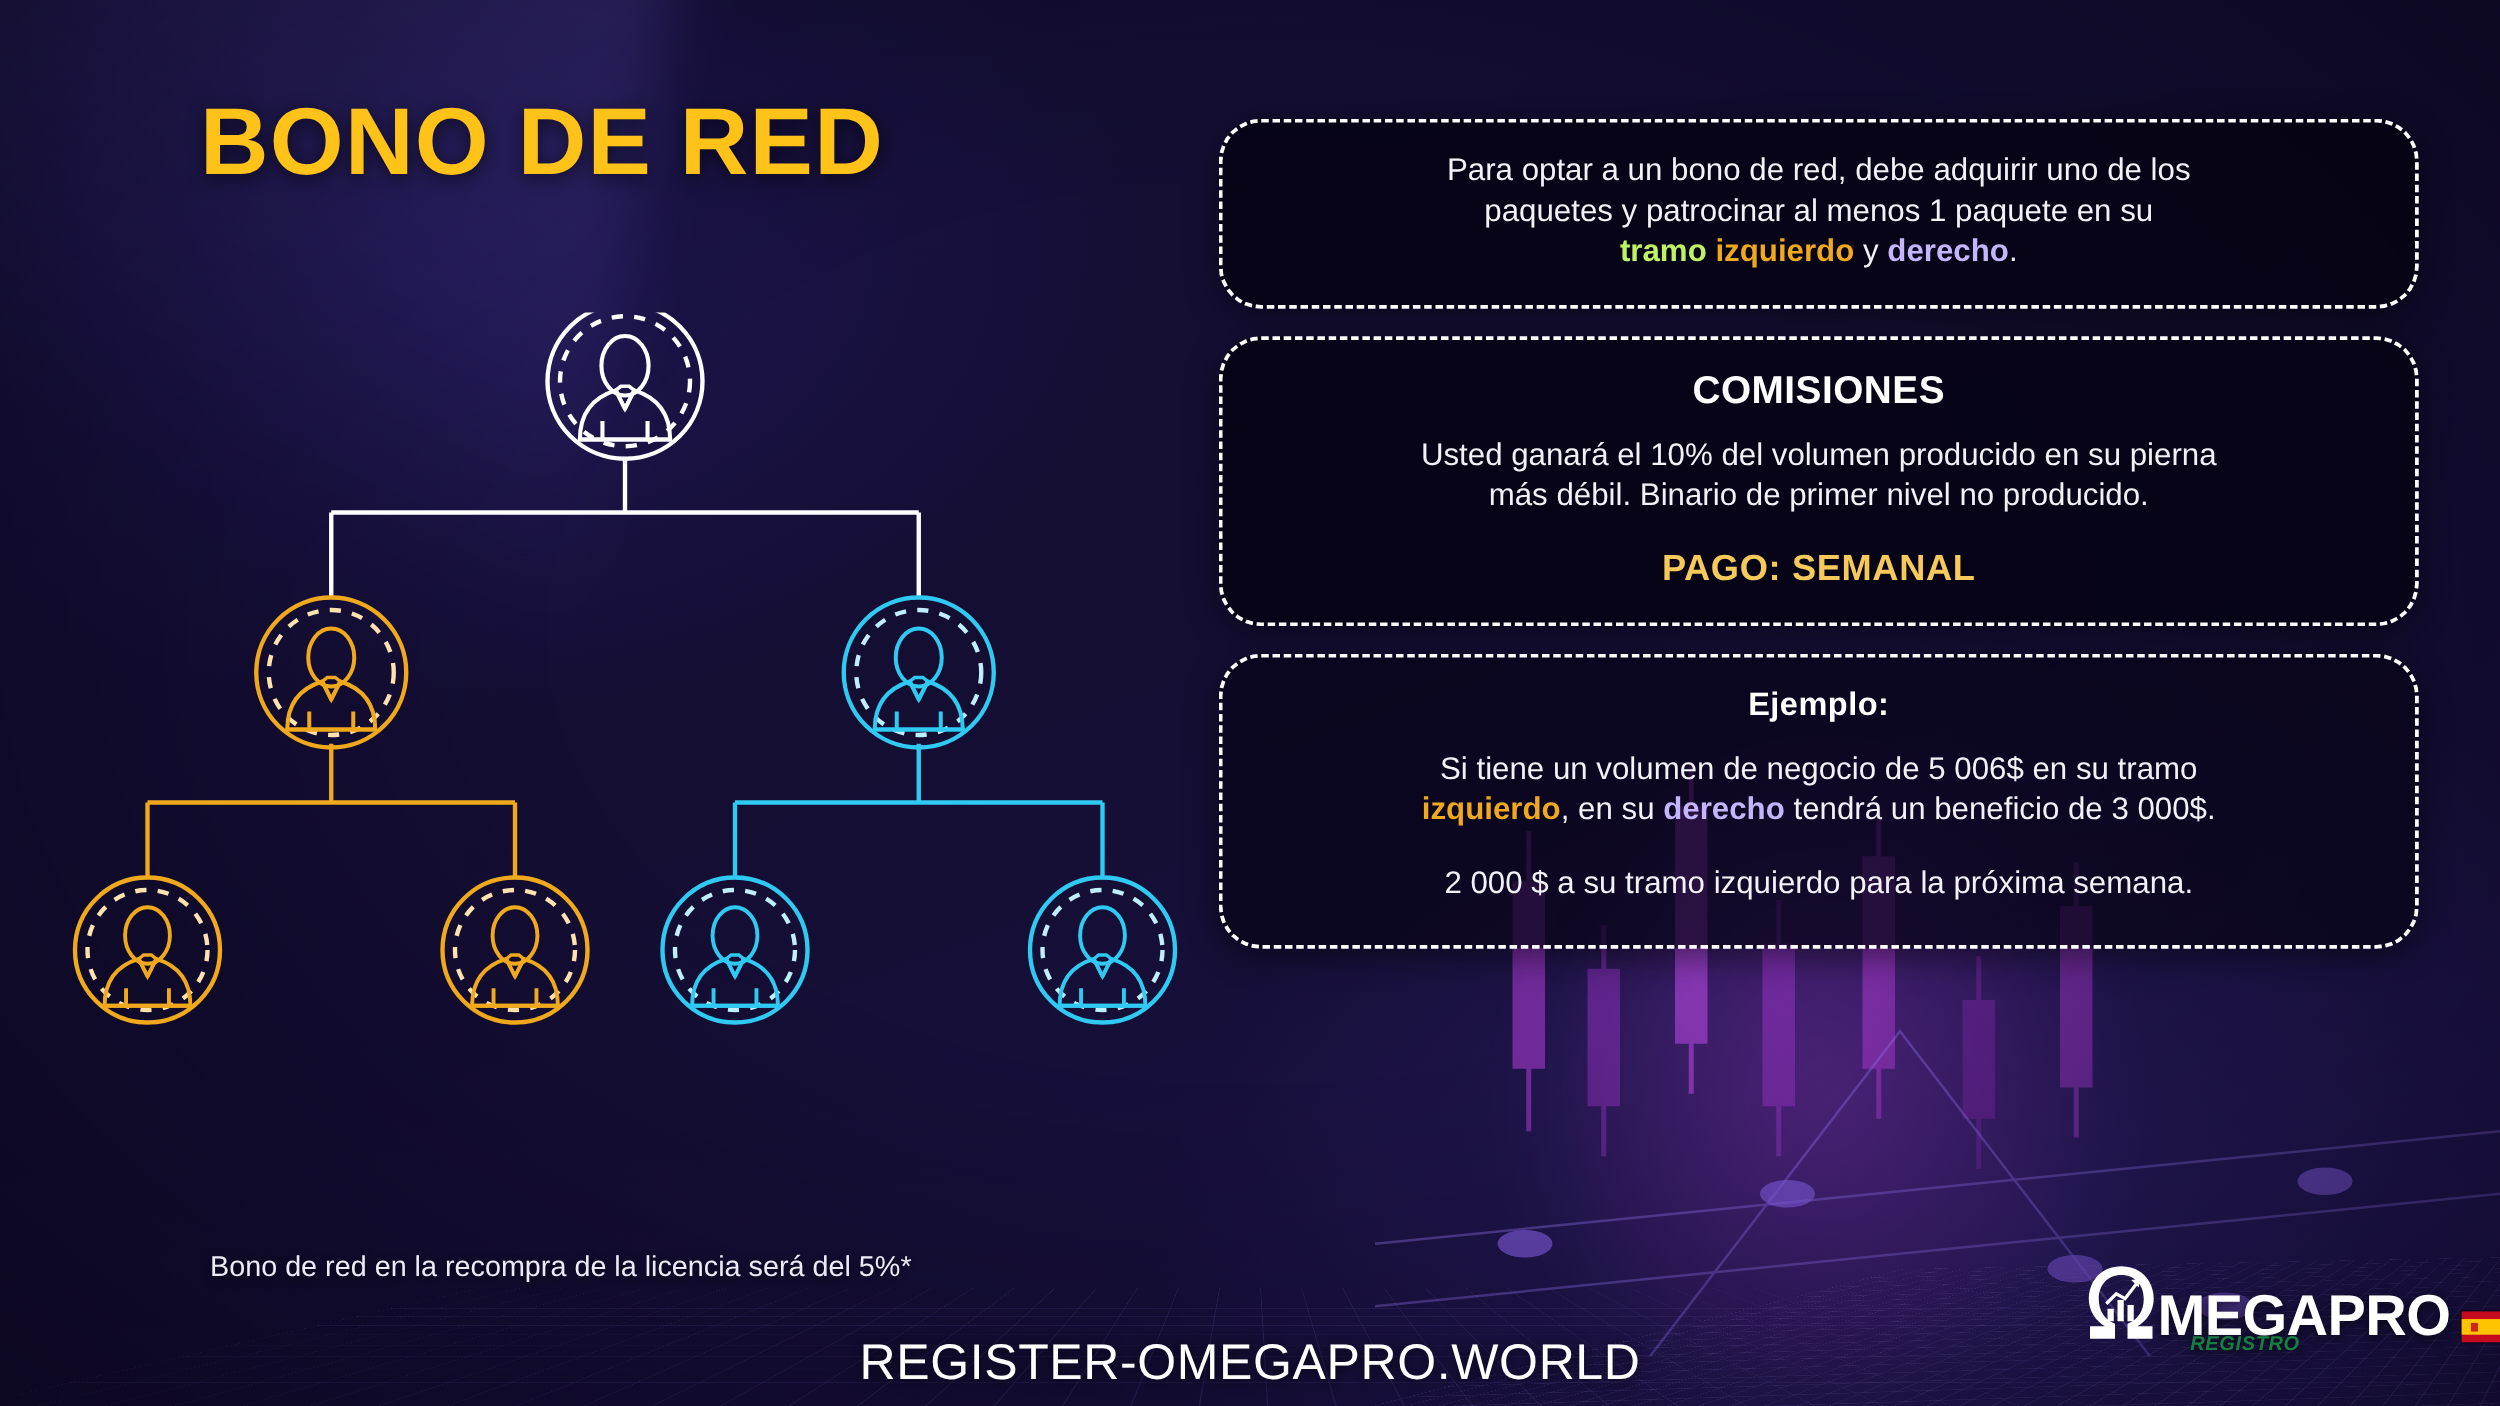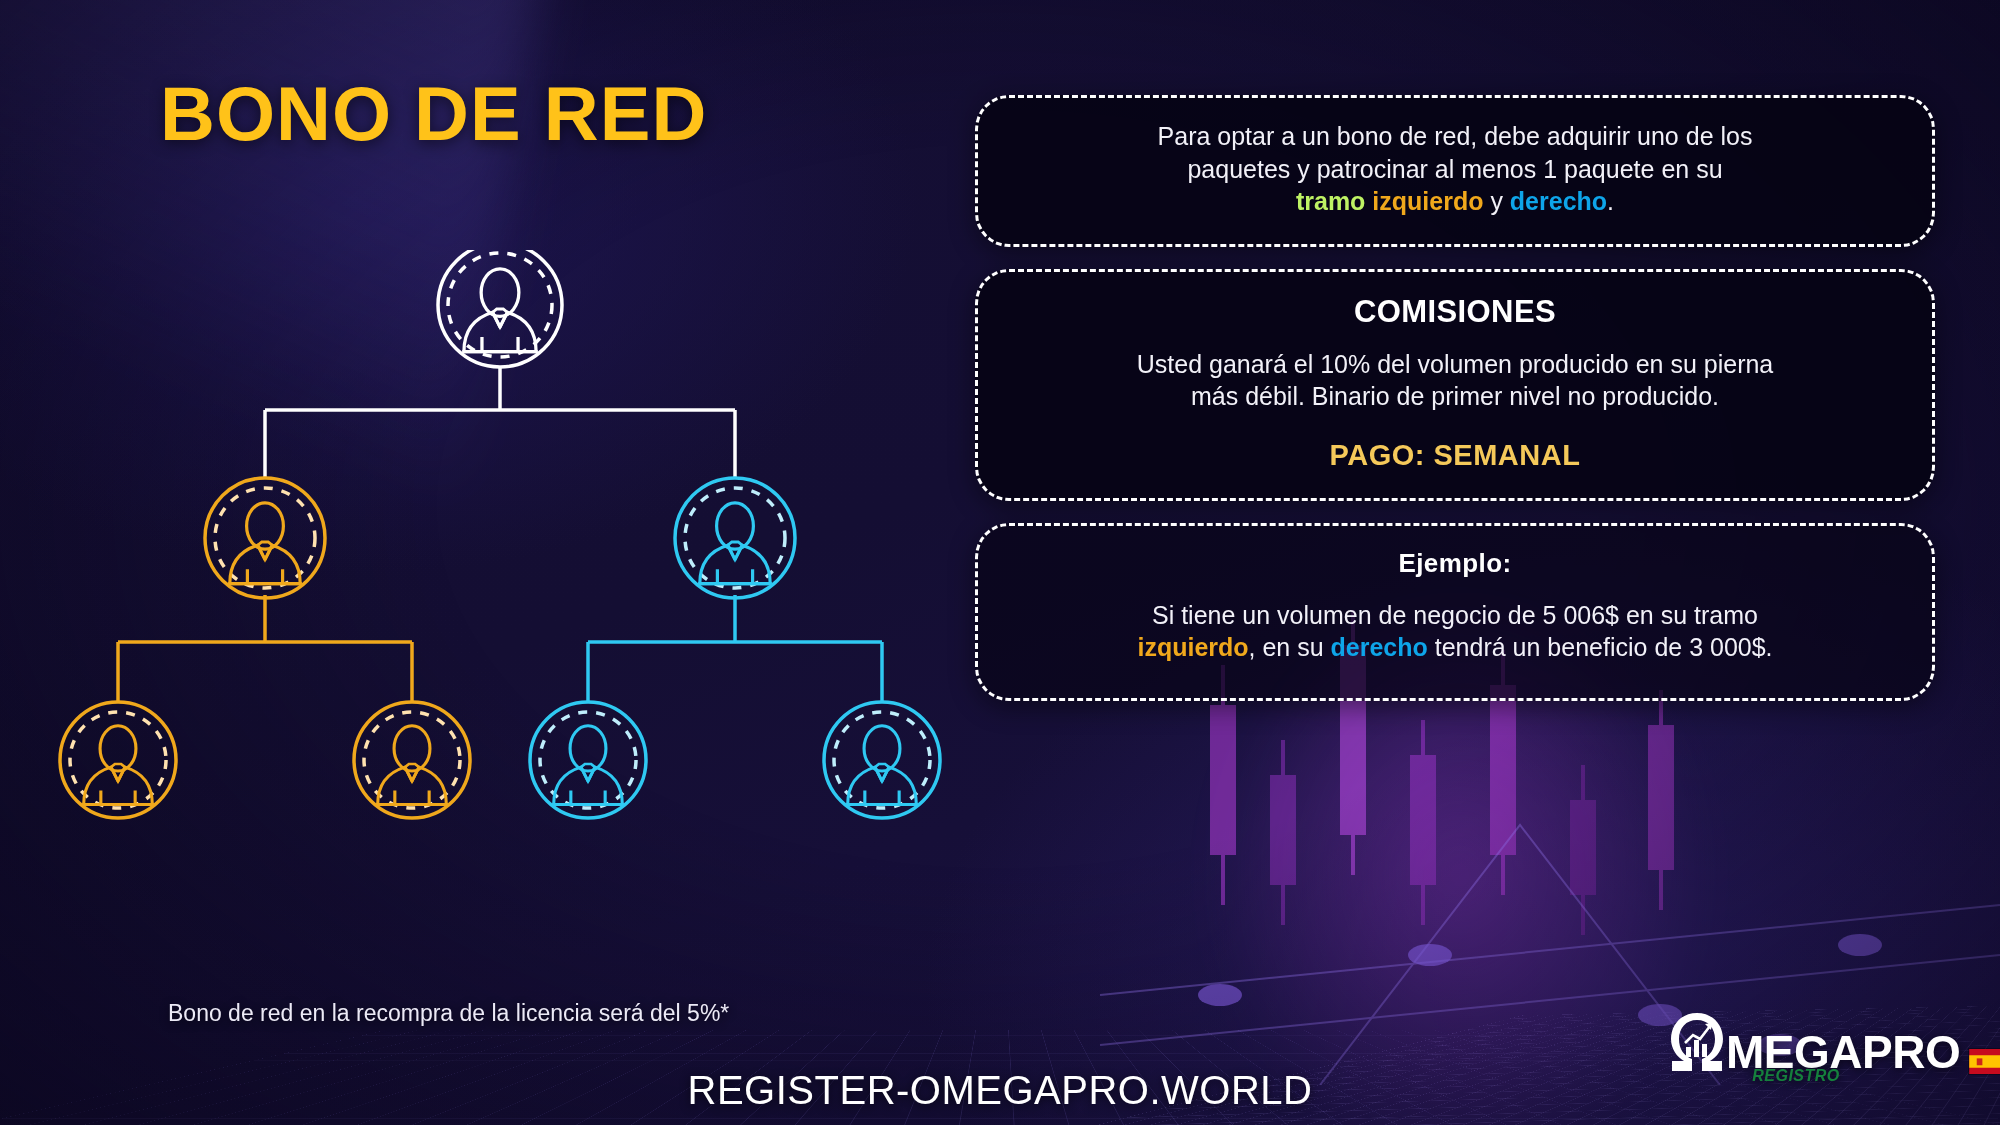--- a/index.html
+++ b/index.html
@@ -98,21 +98,21 @@
     letter-spacing:.4px; margin-bottom:18px;
   }
   .panel-title.small { font-size:26px; margin-bottom:20px; }
 
   .panel-body {
     font-size:25px; line-height:1.30; color:#f2f1f8; font-weight:300;
   }
   .panel-body + .panel-body { margin-top:26px; }
 
   .k-left  { color:#f0a81c; font-weight:bold; }
-  .k-right { color:#0ea5e9; font-weight:bold; }
+  .k-right { color:#c4b5fd; font-weight:bold; }
   .k-white { color:#bef264; font-weight:bold; }
 
   .pago {
     margin-top:26px; font-size:29px; font-weight:bold;
     color:#f5c95a; letter-spacing:.5px;
   }
 
   
   .footnote {
     position:absolute; left:168px; top:1000px;
@@ -299,20 +299,21 @@
       </div>
       <div class="pago">PAGO: SEMANAL</div>
     </div>
 
     <div class="panel example">
       <div class="panel-title small">Ejemplo:</div>
       <div class="panel-body">
         <span>Si tiene un volumen de negocio de 5 006$ en su tramo</span><br>
         <span class="k-left">izquierdo</span><span>, en su </span><span class="k-right">derecho</span><span> tendrá un beneficio de 3 000$.</span>
       </div>
+      <div class="panel-body">2 000 $ a su tramo izquierdo para la próxima semana.</div>
     </div>
   </div>
 
   <div class="footnote">Bono de red en la recompra de la licencia será del 5%*</div>
 
   <div class="footer-url">REGISTER-OMEGAPRO.WORLD</div>
 
   <div class="logo">
     <div class="logo-row">
       <svg class="logo-mark" viewBox="0 0 70 66">

